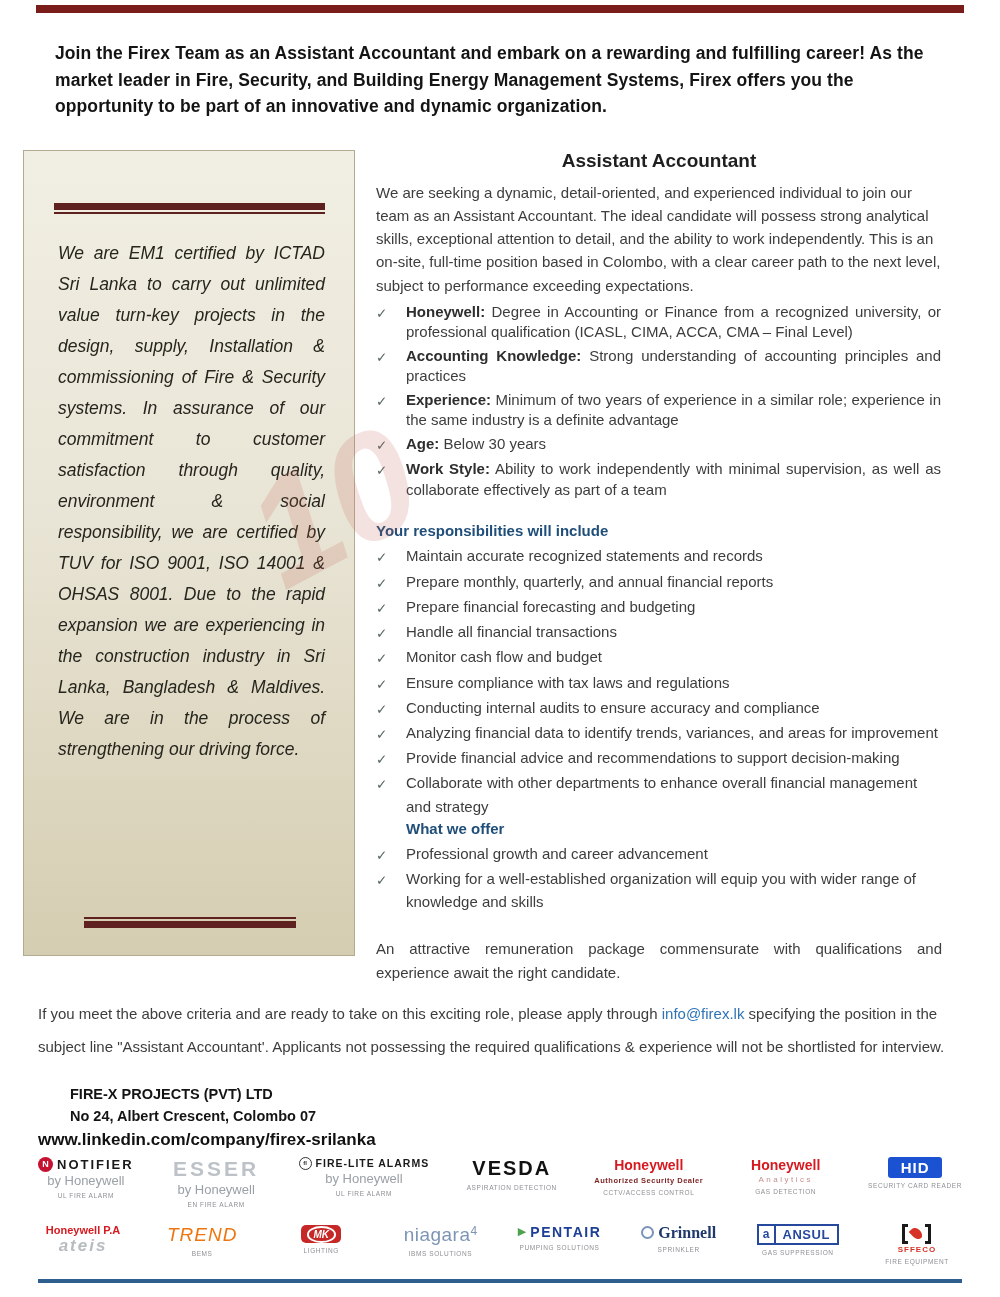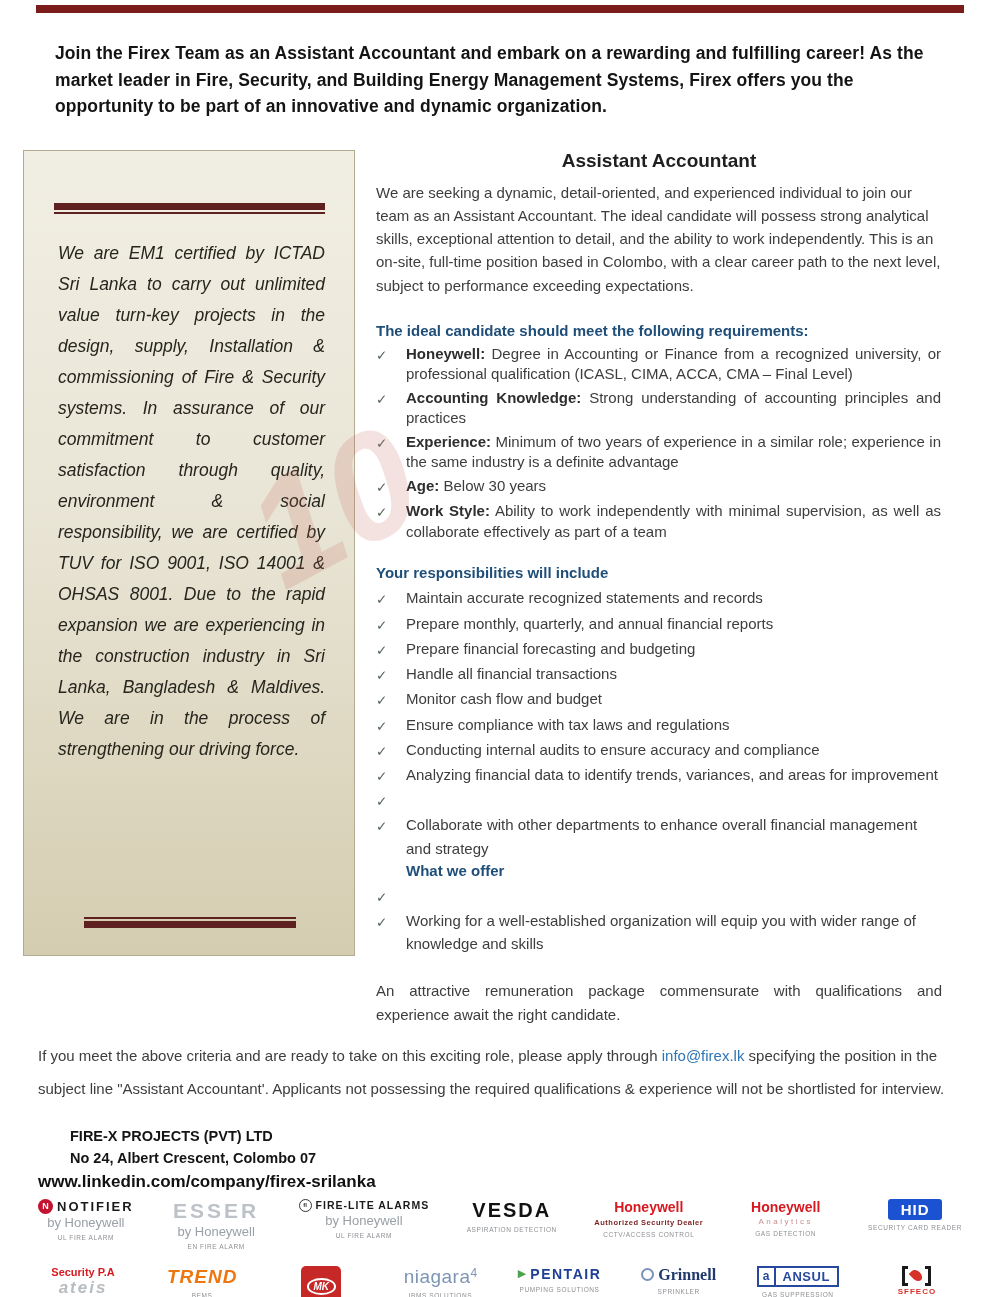--- a/index.html
+++ b/index.html
@@ -75,22 +75,22 @@
                justify-content:center; }
   .fl-text { font-weight:800; font-size:10.5px; letter-spacing:1px; color:#1a1a1a; }
   .vesda-text { color:#111; font-weight:800; font-size:20px; letter-spacing:2px; }
   .hw-text { color:#d71920; font-weight:800; font-size:14px; }
   .hw-sub { color:#7c1f1f; font-weight:bold; font-size:7.5px; letter-spacing:0.5px; margin-top:3px; }
   .hw-analytics { color:#c58f8f; font-size:8px; letter-spacing:2.5px; margin-top:2px; }
   .hid-box { display:inline-block; background:#1b52d1; color:#fff; font-weight:800;
              font-size:15px; padding:2px 13px; border-radius:3px; letter-spacing:1px; }
   .hw-pa { color:#d71920; font-weight:bold; font-size:11px; }
   .ateis { color:#b7bcc0; font-weight:bold; font-style:italic; font-size:17px; letter-spacing:2px; }
-  .trend-text { color:#ee7611; font-weight:700; font-style:italic; font-size:19px; letter-spacing:1px; }
-  .mk-box { display:inline-flex; width:40px; height:41px; background:#c62828; border-radius:5px;
+  .trend-text { color:#ee7611; font-weight:400; font-style:italic; font-size:19px; letter-spacing:1px; }
+  .mk-box { display:inline-flex; width:40px; height:18px; background:#c62828; border-radius:5px;
             align-items:center; justify-content:center; }
   .mk-oval { border:2px solid #fff; border-radius:50%; padding:1px 5px; color:#fff;
              font-weight:bold; font-style:italic; font-size:10px; }
   .niagara-text { color:#7d95b5; font-size:19px; letter-spacing:0.5px; }
   .niagara-sup { font-size:12px; position:relative; top:-6px; color:#7d95b5; }
   .pent-icon { color:#4da34d; font-size:11px; }
   .pentair-text { color:#1d3f94; font-weight:800; font-size:14px; letter-spacing:1.5px; }
   .grin-icon { width:13px; height:13px; border:2px solid #7a93b8; border-radius:50%;
                display:inline-block; }
   .grinnell-text { font-family:"Liberation Serif", serif; color:#20386b; font-weight:bold;
@@ -127,21 +127,20 @@
         <div class="deco-thick"></div>
       </div>
     </div>
 
     <div class="watermark">10</div>
 
     <div class="main-col">
       <div class="job-title">Assistant Accountant</div>
       <div class="para intro">We are seeking a dynamic, detail-oriented, and experienced individual to join our team as an Assistant Accountant. The ideal candidate will possess strong analytical skills, exceptional attention to detail, and the ability to work independently. This is an on-site, full-time position based in Colombo, with a clear career path to the next level, subject to performance exceeding expectations.</div>
 
-      <div class="sec-heading req-heading">The ideal candidate should meet the following requirements:</div>
       <ul class="checklist req" id="req-list">
           <li>
             <span class="check">✓</span>
             <span class="itemtext"><b>Honeywell:</b> Degree in Accounting or Finance from a recognized university, or professional qualification (ICASL, CIMA, ACCA, CMA – Final Level)</span>
           </li>
           <li>
             <span class="check">✓</span>
             <span class="itemtext"><b>Accounting Knowledge:</b> Strong understanding of accounting principles and practices</span>
           </li>
           <li>
@@ -187,31 +186,33 @@
           <li>
             <span class="check">✓</span>
             <span class="itemtext">Conducting internal audits to ensure accuracy and compliance</span>
           </li>
           <li>
             <span class="check">✓</span>
             <span class="itemtext">Analyzing financial data to identify trends, variances, and areas for improvement</span>
           </li>
           <li>
             <span class="check">✓</span>
+            <span class="itemtext">Provide financial advice and recommendations to support decision-making</span>
           </li>
           <li>
             <span class="check">✓</span>
             <span class="itemtext">Collaborate with other departments to enhance overall financial management and strategy</span>
           </li>
         </ul>
 
       <div class="sec-heading offer-heading">What we offer</div>
       <ul class="checklist resp" id="offer-list">
           <li>
             <span class="check">✓</span>
+            <span class="itemtext">Professional growth and career advancement</span>
           </li>
           <li>
             <span class="check">✓</span>
             <span class="itemtext">Working for a well-established organization will equip you with wider range of knowledge and skills</span>
           </li>
         </ul>
 
       <div class="para closing">An attractive remuneration package commensurate with qualifications and experience await the right candidate.</div>
     </div>
   </div>
@@ -262,21 +263,21 @@
             <div class="hw-analytics">Analytics</div>
             <div class="logo-cap">GAS DETECTION</div>
           </div>
           <div class="logo-cell">
             <div><span class="hid-box">HID</span></div>
             <div class="logo-cap">SECURITY CARD READER</div>
           </div>
         </div>
         <div class="logo-row">
           <div class="logo-cell">
-            <div class="hw-pa">Security P.A</div>
+            <div class="hw-pa">Honeywell P.A</div>
             <div class="ateis">ateis</div>
           </div>
           <div class="logo-cell">
             <div class="trend-text">TREND</div>
             <div class="logo-cap">BEMS</div>
           </div>
           <div class="logo-cell"><div class="mk-box">
               <span class="mk-oval">MK</span>
             </div><div class="logo-cap">LIGHTING</div></div>
           <div class="logo-cell">

